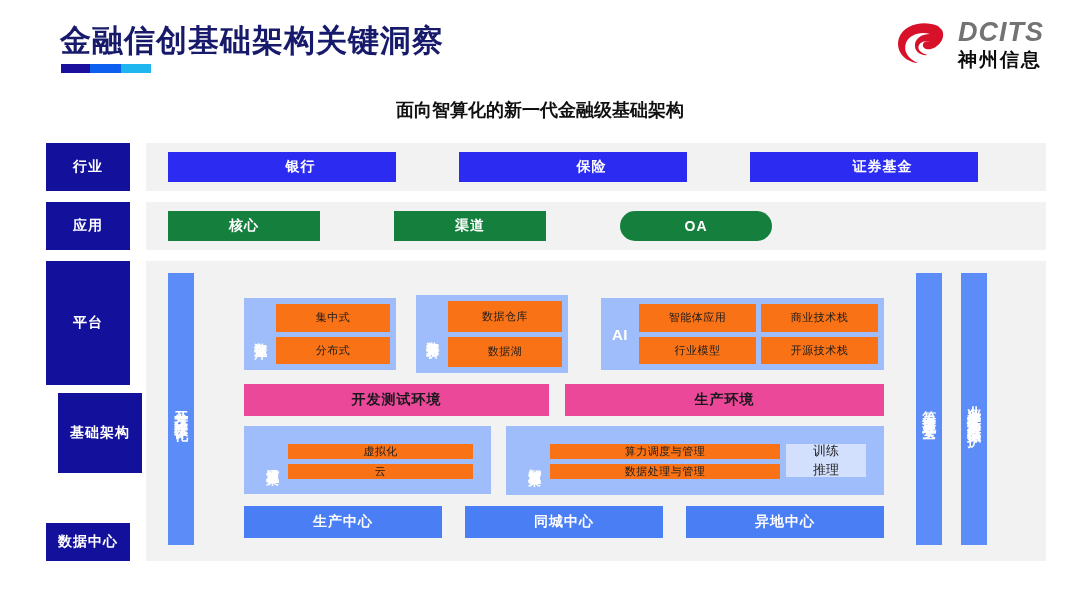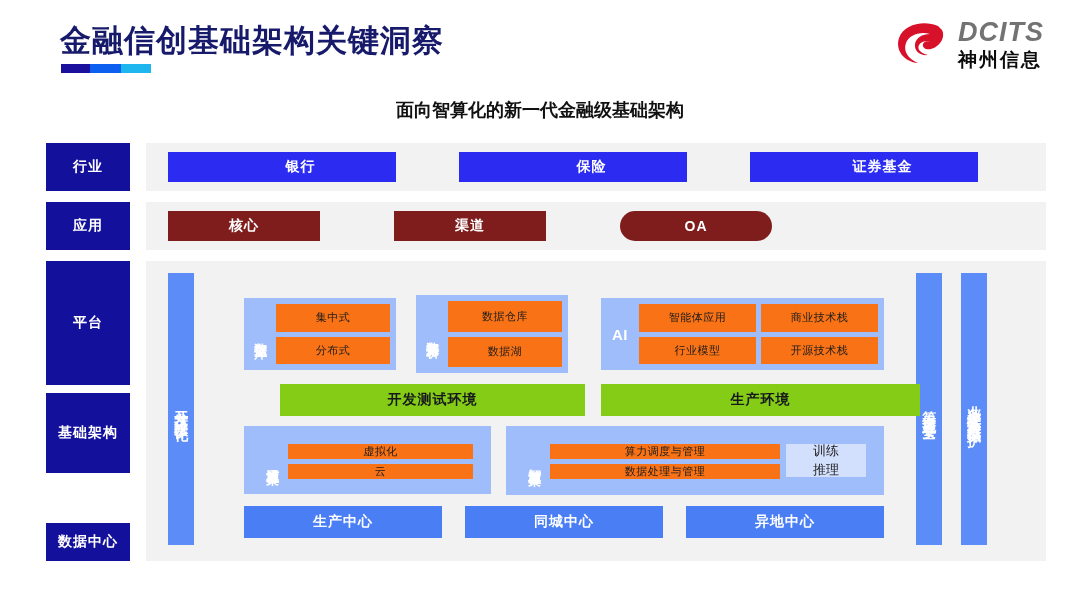--- a/index.html
+++ b/index.html
@@ -56,27 +56,27 @@
   .chip-ind {
     height:30px; background:#2b2bf2; color:#fff; font-size:14px; font-weight:700;
     display:flex; align-items:center; justify-content:center; letter-spacing:1px;padding-left:37px;
   }
 
   
   .r2-lbl { position:absolute; left:0; top:59px; width:84px; height:48px; }
   .r2-panel { position:absolute; left:100px; top:59px; width:900px; height:48px;
               display:flex; align-items:center; }
   .chip-app {
-    height:30px; background:#7f1d1d; color:#fff; font-size:14px; font-weight:700;
+    height:30px; background:#15803d; color:#fff; font-size:14px; font-weight:700;
     display:flex; align-items:center; justify-content:center; letter-spacing:1px;
   }
 
   
   .l-platform { position:absolute; left:0; top:118px; width:84px; height:124px; }
-  .l-infra    { position:absolute; left:0; top:250px; width:84px; height:80px; }
+  .l-infra    { position:absolute; left:12px; top:250px; width:84px; height:80px; }
   .l-dc       { position:absolute; left:0; top:380px; width:84px; height:38px; }
 
   
   .body-panel { position:absolute; left:100px; top:118px; width:900px; height:300px; background:#f2f2f3; }
 
   .vbar {
     position:absolute; background:#5b8cf7; color:#fff; font-weight:700; font-size:14px;
     display:flex; align-items:center; justify-content:center; text-align:center;
     writing-mode: vertical-rl; letter-spacing:3px; line-height:1.25;
   }
@@ -108,22 +108,22 @@
   .ai-label {
     color:#ffffff; font-weight:700; font-size:15px; letter-spacing:0.5px;
     flex: 0 0 auto; width:26px; display:flex; align-items:center; justify-content:center;
     height:100%;
   }
   .ai-grid { display:grid; grid-template-columns:1fr 1fr; grid-template-rows:1fr 1fr;
              gap:5px; flex:1; height:100%; }
 
   
   .envbar {
-    position:absolute; background:#84cc16; color:#16181b; font-size:14px; font-weight:700;
-    display:flex; align-items:center; justify-content:center; letter-spacing:1px;margin-left:36px;
+    position:absolute; background:#ec4899; color:#16181b; font-size:14px; font-weight:700;
+    display:flex; align-items:center; justify-content:center; letter-spacing:1px;
   }
   .env-dev  { left:198px; top:241px; width:305px; height:32px; }
   .env_prod { left:519px; top:241px; width:319px; height:32px; }
 
   
   .fw { position:absolute; background:#9fbdfb; display:flex; padding:18px; gap:6px; align-items:center; }
   .fw-gen { left:198px; top:283px; width:247px; height:68px; }
   .fw-ai  { left:460px; top:283px; width:378px; height:69px; }
   .fw-items { display:flex; flex-direction:column; gap:5px; flex:1; height:100%; }
   .train-box {

